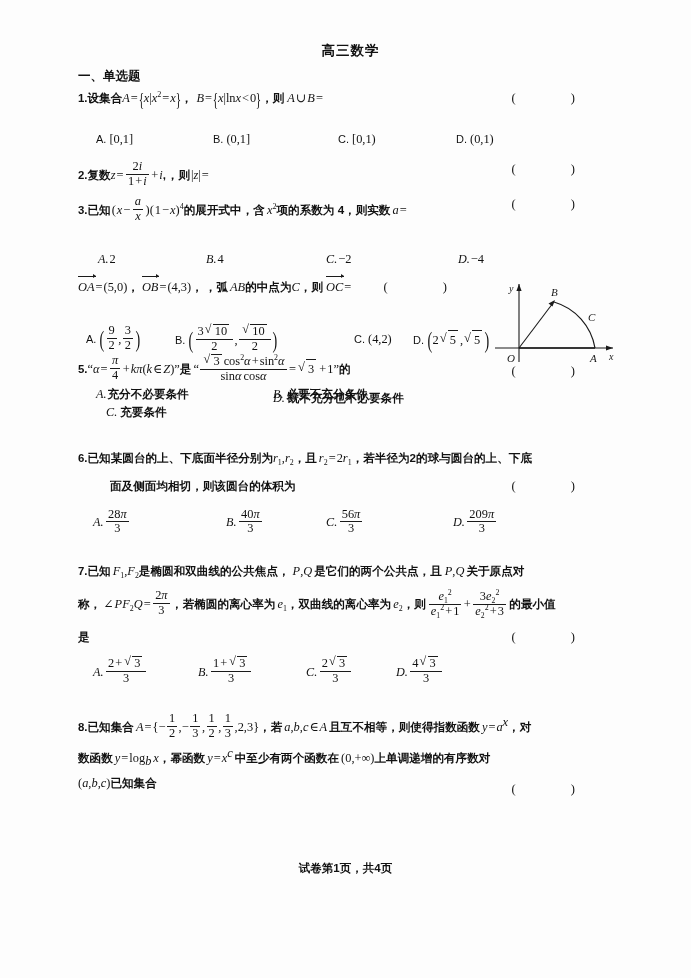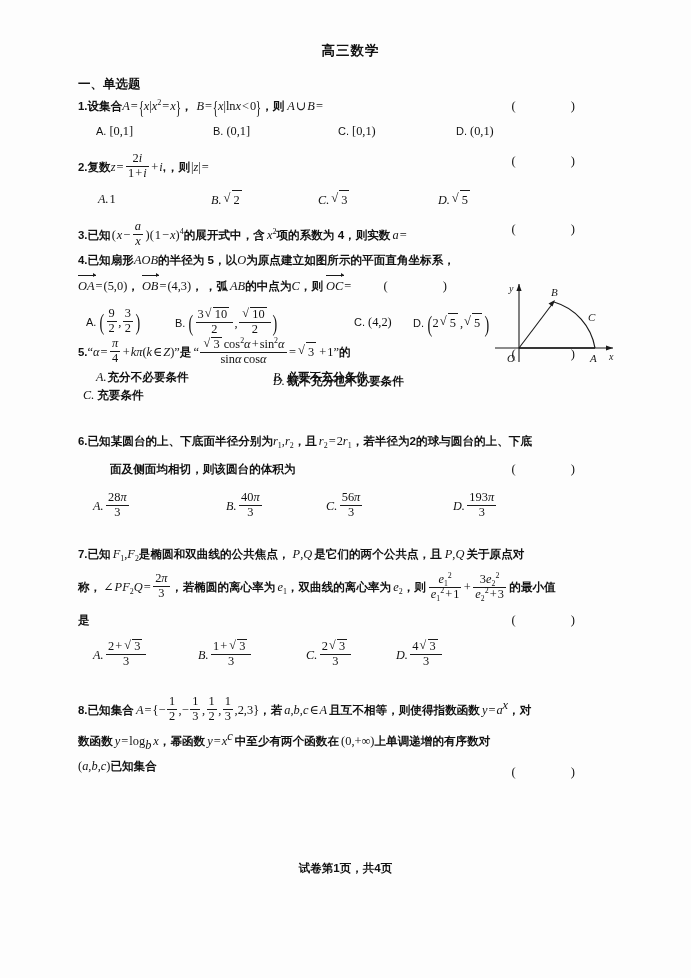--- a/index.html
+++ b/index.html
@@ -34,21 +34,21 @@
     text-align: center;
     font-weight: bold;
     font-size: 13.5px;
     letter-spacing: 1px;
     margin: 0 0 6px 0;
     font-family: "Liberation Sans", "DejaVu Sans", sans-serif;
   }
   .section-title {
     font-weight: bold;
     font-size: 12.5px;
-    margin: 16px 0 4px 0;
+    margin: 8px 0 4px 0;
     font-family: "Liberation Sans", "DejaVu Sans", sans-serif;
   }
 
   
   .q {
     position: relative;
     font-size: 12px;
     line-height: 1.55;
   }
   .qline {
@@ -87,21 +87,21 @@
     font-size: 12.5px;
     letter-spacing: 26px;
     font-family: "Liberation Serif", serif;
     white-space: nowrap;
   }
 
   
   .opts {
     position: relative;
     display: block;
-    margin-top: 3px;
+    margin-top: 19px;
     margin-bottom: 2px;
   }
   .opt {
     position: absolute;
     white-space: nowrap;
     font-size: 12px;
   }
   .opt-lab {
     font-style: italic;
     font-family: "Liberation Serif", serif;
@@ -240,77 +240,74 @@
         <span class="opt" style="left:260px; top:3px;"><span class="opt-lab-up">C.</span><span class="mn">[0,1)</span></span>
         <span class="opt" style="left:378px; top:3px;"><span class="opt-lab-up">D.</span><span class="mn">(0,1)</span></span>
       </div>
     </div>
 
     <div class="q" style="margin-top:7px;">
       <div class="qline">
         <span class="qnum">2.</span><span class="cn">复数</span><span class="mi">z</span><span class="mo">=</span><span class="frac"><span class="num"><span class="mn">2</span><span class="mi">i</span></span><span class="den"><span class="mn">1</span><span class="mo">+</span><span class="mi">i</span></span></span><span class="mo">+</span><span class="mi">i</span><span class="cn">,</span><span class="cn" style="margin-left:1px;">，则</span><span class="mo" style="padding:0 0 0 1px;">|</span><span class="mi">z</span><span class="mo" style="padding:0">|</span><span class="mo">=</span>
         <span class="answer-paren">(        )</span>
       </div>
-      <div class="opts" style="height:30px;">
-        <span class="opt" style="left:20px; top:6px;"><span class="opt-lab">A.</span><span class="mn">1</span></span>
-        <span class="opt" style="left:133px; top:6px;"><span class="opt-lab">B.</span><span class="sqrt"><span class="rad mn">2</span></span></span>
-        <span class="opt" style="left:240px; top:6px;"><span class="opt-lab">C.</span><span class="sqrt"><span class="rad mn">3</span></span></span>
-        <span class="opt" style="left:360px; top:6px;"><span class="opt-lab">D.</span><span class="sqrt"><span class="rad mn">5</span></span></span>
-      </div>
     </div>
 
     <div class="q" style="margin-top:6px;">
       <div class="qline">
         <span class="qnum">3.</span><span class="cn">已知</span><span class="mo">(</span><span class="mi">x</span><span class="mo">−</span><span class="frac"><span class="num"><span class="mi">a</span></span><span class="den"><span class="mi">x</span></span></span><span class="mo">)(</span><span class="mn">1</span><span class="mo">−</span><span class="mi">x</span><span class="mo" style="padding:0">)</span><sup class="exp">4</sup><span class="cn">的展开式中，含</span><span class="mi" style="margin-left:2px;">x</span><sup class="exp">2</sup><span class="cn">项的系数为 4，则实数</span><span class="mi" style="margin-left:2px;">a</span><span class="mo">=</span>
         <span class="answer-paren">(        )</span>
       </div>
+      <div class="opts" style="height:28px;">
+        <span class="opt" style="left:20px; top:7px;"><span class="opt-lab">A.</span><span class="mn">2</span></span>
+        <span class="opt" style="left:128px; top:7px;"><span class="opt-lab">B.</span><span class="mn">4</span></span>
+        <span class="opt" style="left:248px; top:7px;"><span class="opt-lab">C.</span><span class="mn">−2</span></span>
+        <span class="opt" style="left:380px; top:7px;"><span class="opt-lab">D.</span><span class="mn">−4</span></span>
+      </div>
     </div>
 
     <div class="q" style="margin-top:2px;">
-      <div class="qline" style="padding-right:128px;">
-        <span class="qnum">4.</span><span class="cn">已知扇形</span><span class="mi">AOB</span><span class="cn">的半径为 5，以</span><span class="mi">O</span><span class="cn">为原点建立如图所示的平面直角坐标系，</span>
-      </div>
       <div class="qline" style="margin-top:7px; padding-right:128px;">
         <span class="overline-arrow"><span class="mi">OA</span></span><span class="mo">=</span><span class="mo" style="padding:0">(</span><span class="mn">5,0</span><span class="mo" style="padding:0">)</span><span class="cn">，</span><span class="overline-arrow" style="margin-left:3px;"><span class="mi">OB</span></span><span class="mo">=</span><span class="mo" style="padding:0">(</span><span class="mn">4,3</span><span class="mo" style="padding:0">)</span><span class="cn">，</span><span class="cn" style="margin-left:2px;">，弧</span><span class="mi" style="margin-left:2px;">AB</span><span class="cn">的中点为</span><span class="mi">C</span><span class="cn">，则</span><span class="overline-arrow" style="margin-left:3px;"><span class="mi">OC</span></span><span class="mo">=</span>
         <span class="answer-paren" style="right:150px;">(        )</span>
       </div>
       <div class="opts" style="height:36px;">
         <span class="opt" style="left:8px; top:8px;"><span class="opt-lab-up">A.</span><span class="bigparen">(</span><span class="frac"><span class="num mn">9</span><span class="den mn">2</span></span><span class="mo" style="padding:0">,</span><span class="frac"><span class="num mn">3</span><span class="den mn">2</span></span><span class="bigparen">)</span></span>
         <span class="opt" style="left:97px; top:8px;"><span class="opt-lab-up">B.</span><span class="bigparen">(</span><span class="frac"><span class="num"><span class="mn">3</span><span class="sqrt"><span class="rad mn">10</span></span></span><span class="den mn">2</span></span><span class="mo" style="padding:0">,</span><span class="frac"><span class="num"><span class="sqrt"><span class="rad mn">10</span></span></span><span class="den mn">2</span></span><span class="bigparen">)</span></span>
         <span class="opt" style="left:276px; top:14px;"><span class="opt-lab-up">C.</span><span class="mn">(4,2)</span></span>
         <span class="opt" style="left:335px; top:14px;"><span class="opt-lab-up">D.</span><span class="bigparen">(</span><span class="mn">2</span><span class="sqrt"><span class="rad mn">5</span></span><span class="mo" style="padding:0">,</span><span class="sqrt"><span class="rad mn">5</span></span><span class="bigparen">)</span></span>
       </div>
     </div>
 
     <div class="q" style="margin-top:0;">
       <div class="qline">
         <span class="qnum">5.</span><span class="mo" style="padding:0">“</span><span class="mi">α</span><span class="mo">=</span><span class="frac"><span class="num mi">π</span><span class="den mn">4</span></span><span class="mo">+</span><span class="mi">k</span><span class="mi">π</span><span class="mo" style="padding:0">(</span><span class="mi">k</span><span class="mo">∈</span><span class="mi">Z</span><span class="mo" style="padding:0">)</span><span class="mo" style="padding:0">”</span><span class="cn">是</span><span class="mo" style="padding:0 0 0 2px;">“</span><span class="frac" style="vertical-align:-0.6em;"><span class="num"><span class="sqrt"><span class="rad mn">3</span></span><span class="mn">cos</span><sup class="exp">2</sup><span class="mi">α</span><span class="mo">+</span><span class="mn">sin</span><sup class="exp">2</sup><span class="mi">α</span></span><span class="den"><span class="mn">sin</span><span class="mi">α</span><span class="mn" style="margin-left:2px;">cos</span><span class="mi">α</span></span></span><span class="mo">=</span><span class="sqrt"><span class="rad mn">3</span></span><span class="mo">+</span><span class="mn">1</span><span class="mo" style="padding:0">”</span><span class="cn">的</span>
         <span class="answer-paren" style="top:8px;">(        )</span>
       </div>
       <div class="opts" style="height:38px; margin-top:1px;">
         <span class="opt" style="left:18px; top:0px;"><span class="opt-lab">A.</span><span class="cn">充分不必要条件</span></span>
         <span class="opt" style="left:195px; top:0px;"><span class="opt-lab">B.</span><span class="cn" style="margin-left:2px;">必要不充分条件</span></span>
-        <span class="opt" style="left:5px; top:18px;text-align:right;"><span class="opt-lab">C.</span><span class="cn" style="margin-left:2px;">充要条件</span></span>
+        <span class="opt" style="left:28px; top:18px;text-align:right;"><span class="opt-lab">C.</span><span class="cn" style="margin-left:2px;">充要条件</span></span>
         <span class="opt" style="left:195px; top:4px;"><span class="opt-lab">D.</span><span class="cn" style="margin-left:2px;">既不充分也不必要条件</span></span>
       </div>
     </div>
 
     <div class="q" style="margin-top:26px;">
       <div class="qline">
         <span class="qnum">6.</span><span class="cn">已知某圆台的上、下底面半径分别为</span><span class="mi">r</span><sub class="idx">1</sub><span class="mo" style="padding:0">,</span><span class="mi">r</span><sub class="idx">2</sub><span class="cn">，且</span><span class="mi" style="margin-left:2px;">r</span><sub class="idx">2</sub><span class="mo">=</span><span class="mn">2</span><span class="mi">r</span><sub class="idx">1</sub><span class="cn">，若半径为2的球与圆台的上、下底</span>
       </div>
       <div class="qline" style="margin-top:9px;padding-left:32px;">
         <span class="cn">面及侧面均相切，则该圆台的体积为</span>
         <span class="answer-paren">(        )</span>
       </div>
       <div class="opts" style="height:40px; margin-top:8px;">
         <span class="opt" style="left:15px; top:4px;"><span class="opt-lab">A.</span><span class="frac"><span class="num"><span class="mn">28</span><span class="mi">π</span></span><span class="den mn">3</span></span></span>
         <span class="opt" style="left:148px; top:4px;"><span class="opt-lab">B.</span><span class="frac"><span class="num"><span class="mn">40</span><span class="mi">π</span></span><span class="den mn">3</span></span></span>
         <span class="opt" style="left:248px; top:4px;"><span class="opt-lab">C.</span><span class="frac"><span class="num"><span class="mn">56</span><span class="mi">π</span></span><span class="den mn">3</span></span></span>
-        <span class="opt" style="left:375px; top:4px;"><span class="opt-lab">D.</span><span class="frac"><span class="num"><span class="mn">193</span><span class="mi">π</span></span><span class="den mn">3</span></span></span>
+        <span class="opt" style="left:375px; top:4px;"><span class="opt-lab">D.</span><span class="frac"><span class="num"><span class="mn">209</span><span class="mi">π</span></span><span class="den mn">3</span></span></span>
       </div>
     </div>
 
     <div class="q" style="margin-top:18px;">
       <div class="qline">
         <span class="qnum">7.</span><span class="cn">已知</span><span class="mi" style="margin-left:2px;">F</span><sub class="idx">1</sub><span class="mo" style="padding:0">,</span><span class="mi">F</span><sub class="idx">2</sub><span class="cn">是椭圆和双曲线的公共焦点，</span><span class="mi" style="margin-left:3px;">P</span><span class="mo" style="padding:0">,</span><span class="mi">Q</span><span class="cn" style="margin-left:2px;">是它们的两个公共点，且</span><span class="mi" style="margin-left:3px;">P</span><span class="mo" style="padding:0">,</span><span class="mi">Q</span><span class="cn" style="margin-left:2px;">关于原点对</span>
       </div>
       <div class="qline" style="margin-top:8px;">
         <span class="cn">称，</span><span class="mo" style="padding:0 1px 0 2px;">∠</span><span class="mi">PF</span><sub class="idx">2</sub><span class="mi">Q</span><span class="mo">=</span><span class="frac"><span class="num"><span class="mn">2</span><span class="mi">π</span></span><span class="den mn">3</span></span><span class="cn">，若椭圆的离心率为</span><span class="mi" style="margin-left:2px;">e</span><sub class="idx">1</sub><span class="cn">，双曲线的离心率为</span><span class="mi" style="margin-left:2px;">e</span><sub class="idx">2</sub><span class="cn">，则</span><span class="frac" style="vertical-align:-0.6em; margin-left:3px;"><span class="num"><span class="mi">e</span><sub class="idx">1</sub><sup class="exp">2</sup></span><span class="den"><span class="mi">e</span><sub class="idx">1</sub><sup class="exp">2</sup><span class="mo">+</span><span class="mn">1</span></span></span><span class="mo">+</span><span class="frac" style="vertical-align:-0.6em;"><span class="num"><span class="mn">3</span><span class="mi">e</span><sub class="idx">2</sub><sup class="exp">2</sup></span><span class="den"><span class="mi">e</span><sub class="idx">2</sub><sup class="exp">2</sup><span class="mo">+</span><span class="mn">3</span></span></span><span class="cn" style="margin-left:2px;">的最小值</span>
       </div>

